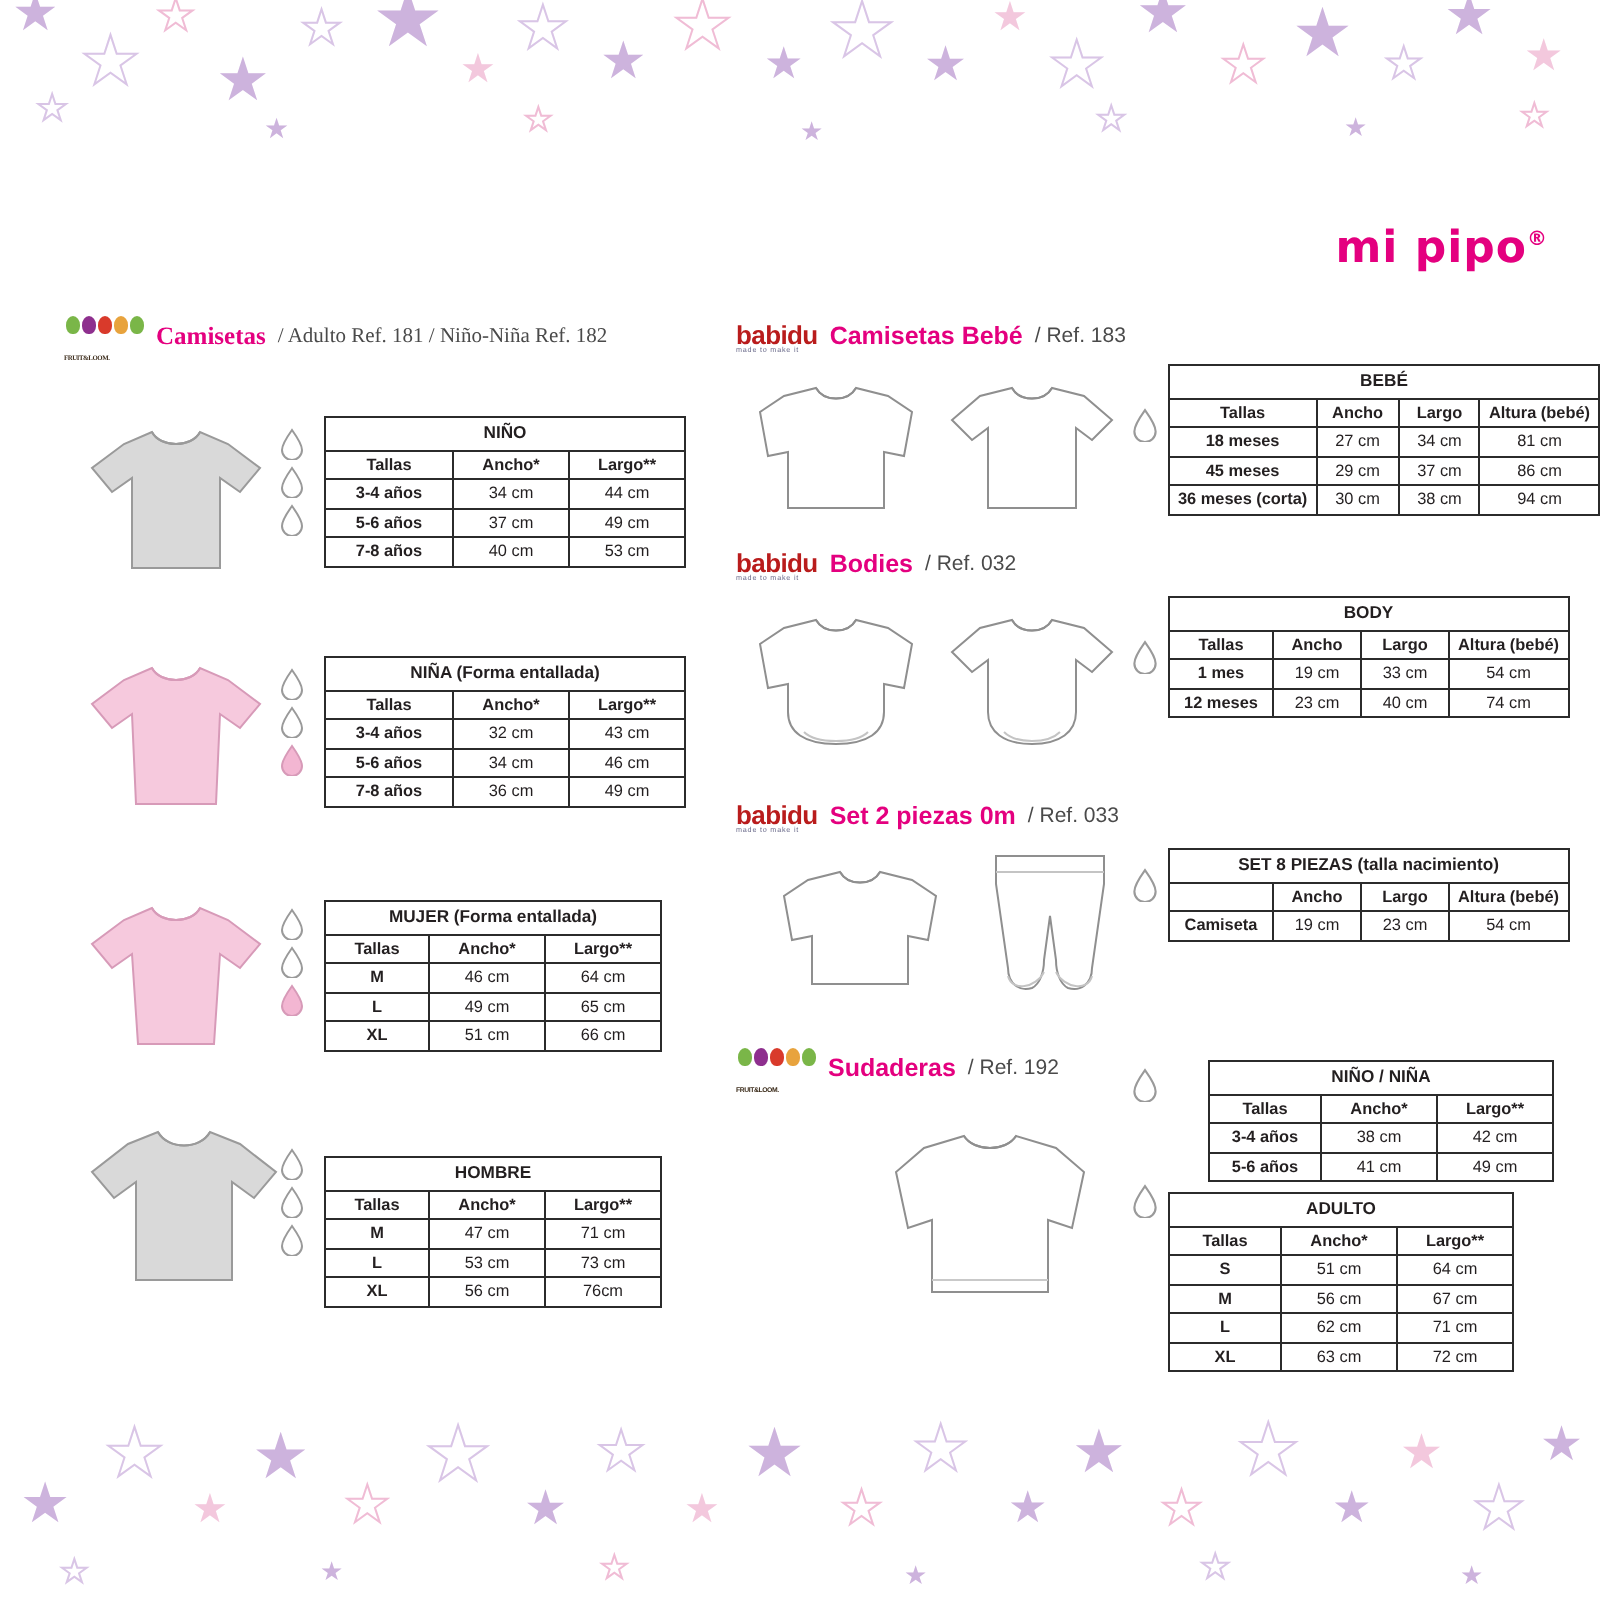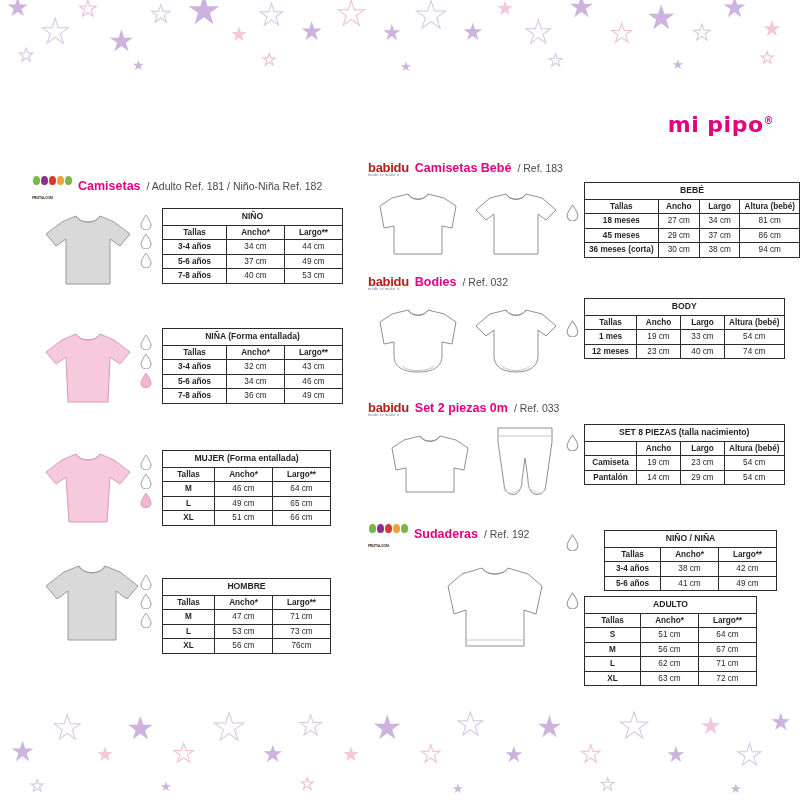--- a/index.html
+++ b/index.html
@@ -146,21 +146,21 @@
   <span class="star pinkout" style="left:300px;top:76px; font-size:16px;">★</span>
   <span class="star" style="left:452px;top:82px; font-size:13px;">★</span>
   <span class="star out" style="left:600px;top:76px; font-size:17px;">★</span>
   <span class="star" style="left:730px;top:82px; font-size:13px;">★</span>
 </div>
 
 <div class="brand">
   <span>mi pipo</span><span class="dot">®</span>
 </div>
 
-<div style="position:absolute;left:32px;top:176px;" class="sec-head">
+<div style="position:absolute;left:32px;top:158px;font-family:Liberation Serif, serif;" class="sec-head">
   <span class="logo-fruit">
     <span class="fruitrow">
       <span class="f" style="background:#7ab648;"></span>
       <span class="f" style="background:#8e2f8e;"></span>
       <span class="f" style="background:#d93a2b;"></span>
       <span class="f" style="background:#e8a33d;"></span>
       <span class="f" style="background:#7ab648;"></span>
     </span>
     <span class="fx">FRUIT&amp;LOOM.</span>
   </span>
@@ -536,26 +536,20 @@
           <th style="width: 44px;">Ancho</th>
           <th style="width: 44px;">Largo</th>
           <th style="width: 58px;">Altura (bebé)</th>
         </tr>
       </thead>
       <tbody>
         <tr>
           <td>Camiseta</td>
           <td>19 cm</td>
           <td>23 cm</td>
-          <td>54 cm</td>
-        </tr>
-        <tr>
-          <td>Pantalón</td>
-          <td>14 cm</td>
-          <td>29 cm</td>
           <td>54 cm</td>
         </tr>
       </tbody>
     </table>
   </div>
 
 <div style="position:absolute;left:368px;top:524px;" class="sec-head">
   <span class="logo-fruit">
     <span class="fruitrow">
       <span class="f" style="background:#7ab648;"></span>

